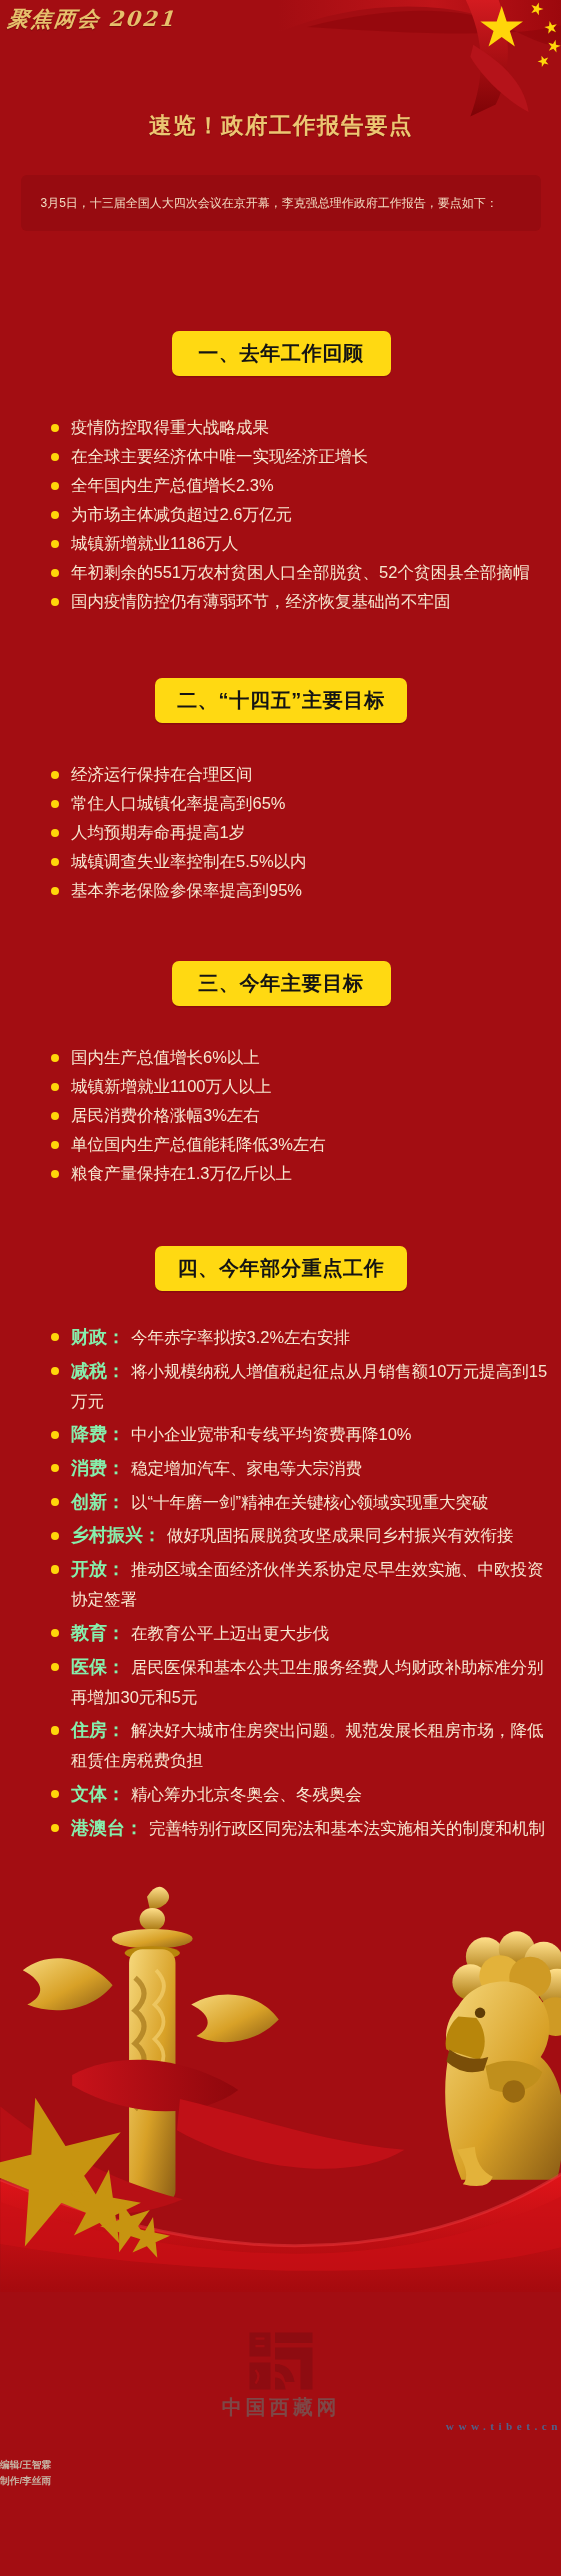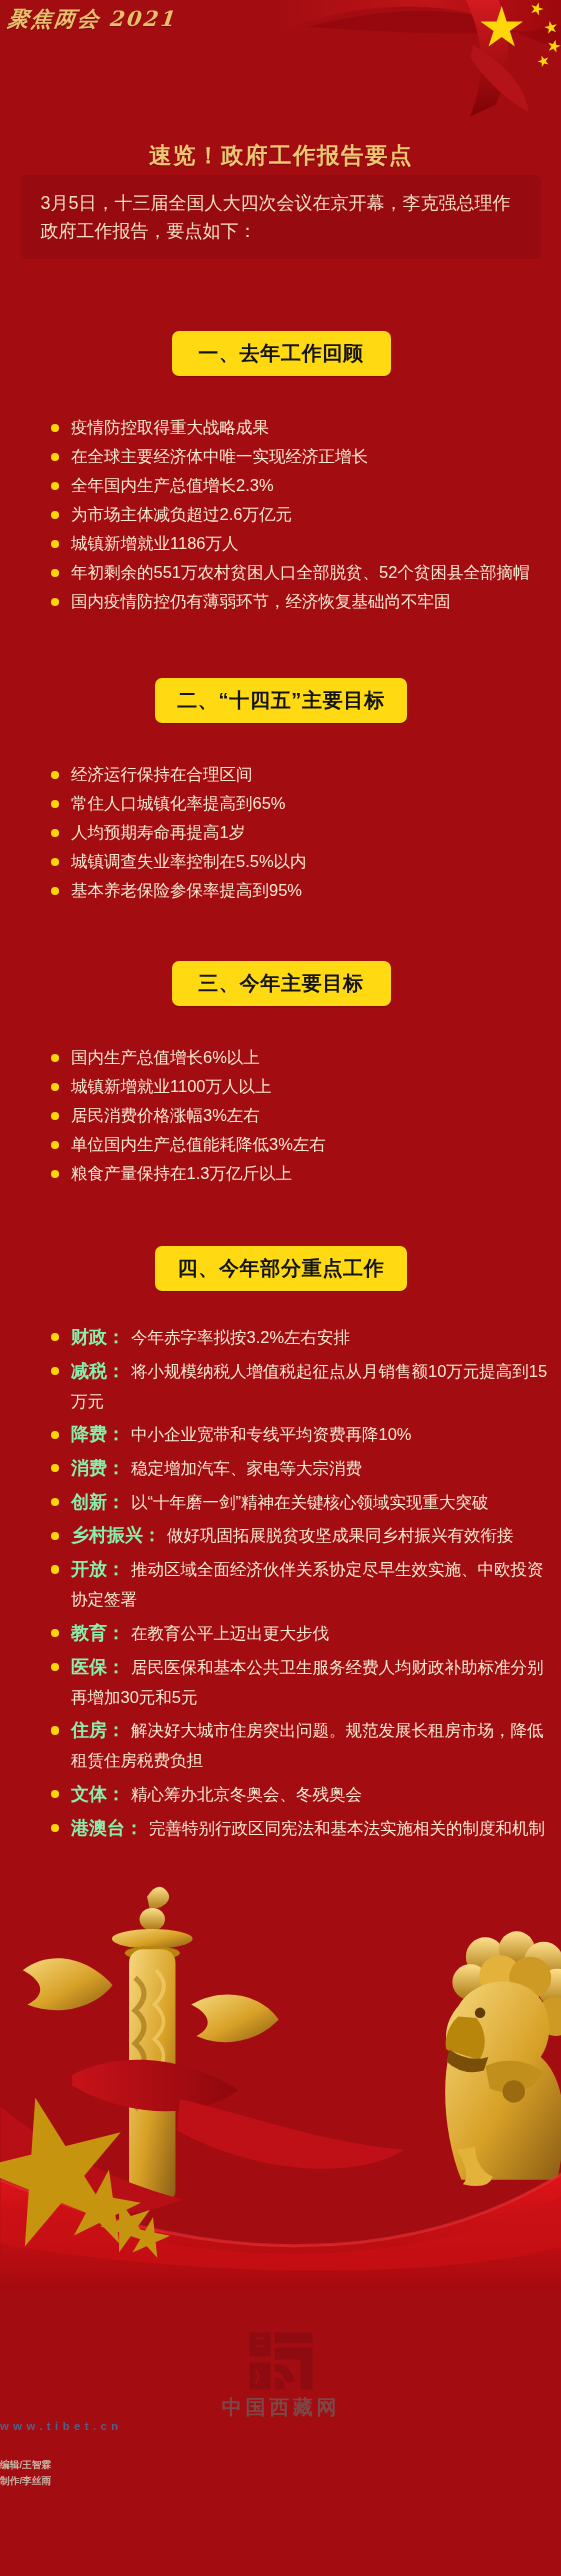--- a/index.html
+++ b/index.html
@@ -13,29 +13,29 @@
     position:absolute;top:4.5px;left:7.5px;z-index:5;
     font-family:"DejaVu Serif","Liberation Serif",serif;
     font-style:italic;font-weight:bold;font-size:21px;letter-spacing:2.2px;
     color:#e7c06c;transform:skewX(-7deg);
     text-shadow:0 0.7px 0.7px rgba(0,0,0,.25);
   }
   
   .flag{position:absolute;top:0;right:0;width:285px;height:127px;z-index:1;}
   
   .main-title{
-    position:absolute;top:125px;left:0;width:100%;z-index:5;
+    position:absolute;top:95px;left:0;width:100%;z-index:5;
     text-align:center;font-size:22.5px;font-weight:bold;letter-spacing:1.5px;
     color:#ecc672;text-shadow:0 0.7px 0.7px rgba(60,10,0,.4);
   }
   
   .intro{
     position:absolute;top:175px;left:21px;width:520px;box-sizing:border-box;z-index:5;
     background:#970b10;border-radius:6px;
-    padding:14.2px 19.5px;font-size:18px;line-height:28px;color:#f3ddc2;
+    padding:14.2px 19.5px;font-size:12px;line-height:28px;color:#f3ddc2;
   }
   
   .sec{position:absolute;left:0;width:100%;z-index:5;}
   .sec0{top:331px}.sec1{top:678px}.sec2{top:961px}.sec3{top:1246px}
   .sec-title{
     margin:0 auto;width:max-content;min-width:174px;text-align:center;
     background:#ffd912;color:#141414;font-weight:bold;font-size:20px;
     padding:9px 22.5px;border-radius:7px;letter-spacing:0.7px;
     box-shadow:0 1.5px 0 rgba(0,0,0,.15);
   }
@@ -51,22 +51,22 @@
   .ilabel{color:#86efac;font-weight:bold;font-size:18px;margin-right:6px;}
   
   .decor{position:absolute;top:1828px;left:0;width:562px;height:464px;z-index:2;}
   
   .logo-mark{position:absolute;top:2331px;left:245px;z-index:5;}
   .site-name{
     position:absolute;top:2394px;left:0;width:100%;z-index:5;text-align:center;
     font-size:20px;font-weight:bold;letter-spacing:3.7px;color:#7e4747;
   }
   .site-url{
-    position:absolute;top:2420px;left:0;width:100%;z-index:5;text-align:left;
-    font-size:11.2px;letter-spacing:4.5px;color:#50618a;font-weight:bold;
+    position:absolute;top:2420px;left:0;width:100%;z-index:5;text-align:right;
+    font-size:11.2px;letter-spacing:4.5px;color:#50618a;font-weight:bold;font-family:Liberation Serif, serif;
   }
   .credits{
     position:absolute;top:2457px;left:0;width:100%;z-index:5;text-align:left;
     font-size:9.7px;line-height:15.7px;color:#c6b2a2;font-weight:bold;
   }
 </style>
 </head>
 <body>
 
 <div class="page">

